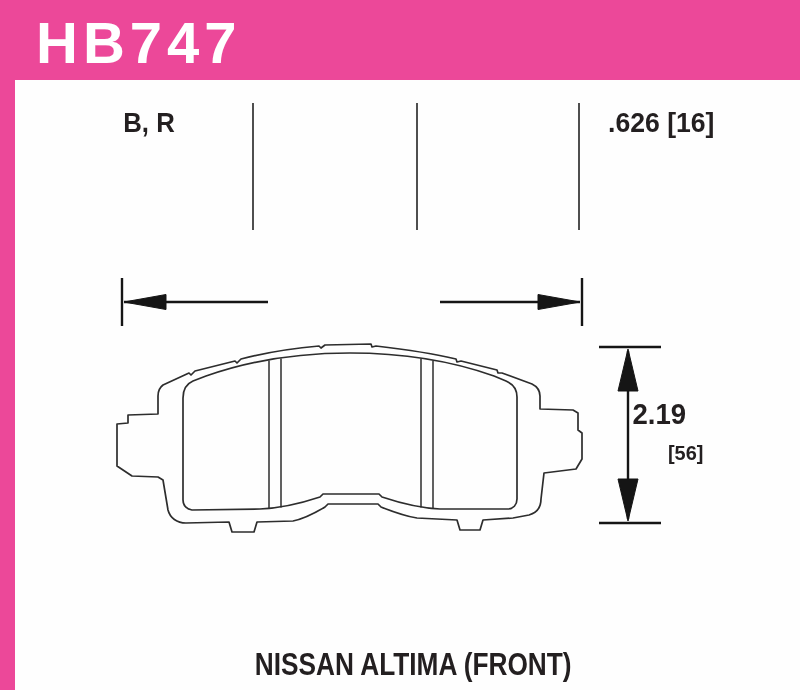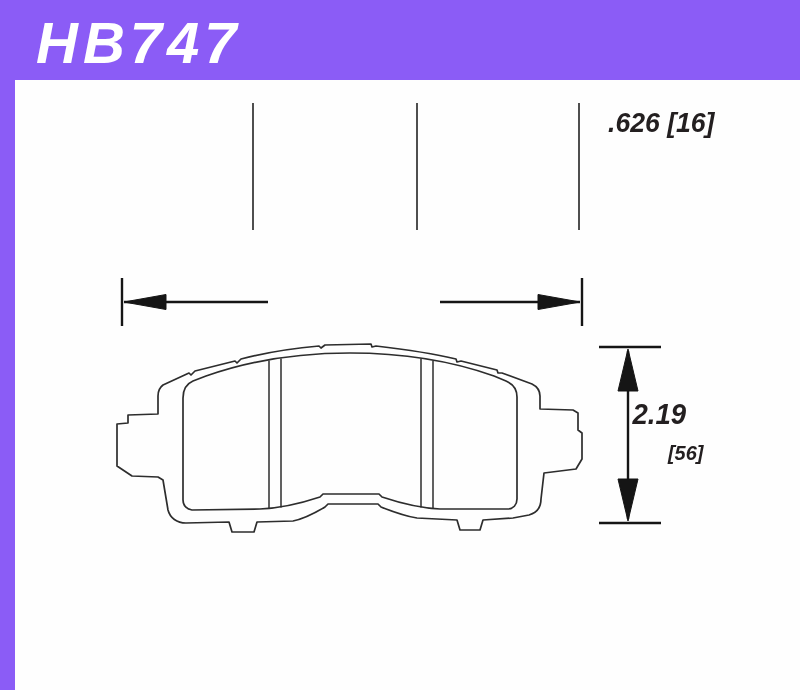--- a/index.html
+++ b/index.html
@@ -1,17 +1,17 @@
 <!DOCTYPE html>
 <html><head>
 <meta charset="utf-8">
 <style>
   html,body{margin:0;padding:0;background:#000;}
-  .page{position:relative;width:800px;height:690px;background:#8b5cf6;overflow:hidden;
-        font-family:"Liberation Sans","DejaVu Sans",sans-serif;font-style:italic;}
+  .page{position:relative;width:800px;height:690px;background:#ec4899;overflow:hidden;
+        font-family:"Liberation Sans","DejaVu Sans",sans-serif;}
   .panel{position:absolute;left:15px;top:80px;width:785px;height:610px;background:#fefefe;}
   .t{position:absolute;font-weight:bold;color:#231f20;white-space:nowrap;line-height:1;}
   .cx{display:inline-block;transform-origin:center;}
   .cxl{display:inline-block;transform-origin:left center;}
   .partnum{left:36px;top:14px;font-size:58px;color:#fff;letter-spacing:5px;line-height:58px;}
   .spec{font-size:28px;line-height:28px;top:109px;}
   .spec-b{left:99px;width:100px;text-align:center;}
   .spec-fmsi{left:262px;}
   .spec-thk{left:608px;}
   .vline{position:absolute;width:2px;height:127px;top:103px;background:#4f4f4f;}
@@ -26,20 +26,23 @@
 <body>
 
 <div class="page">
 
   <div class="t partnum">
     <span>HB747</span>
   </div>
 
   <div class="panel"></div>
 
+  <div class="t spec spec-b">
+    <span class="cx" style="transform:scaleX(0.92);">B, R</span>
+  </div>
   <div class="vline v1"></div>
   <div class="vline v2"></div>
   <div class="vline v3"></div>
   <div class="t spec spec-thk">
     <span class="cxl" style="transform:scaleX(0.95);">.626 [16]</span>
   </div>
 
   <svg class="draw" viewBox="0 0 800 690">
     <g fill="none" stroke="#2d2d2d" stroke-width="1.7" stroke-linejoin="round" stroke-linecap="round">
       <path d="
@@ -113,14 +116,17 @@
     </g>
   </svg>
 
   <div class="t dimh1">
     <span class="cx" style="transform:scaleX(0.95);">2.19</span>
   </div>
   <div class="t dimh2">
     <span class="cx" style="transform:scaleX(0.95);">[56]</span>
   </div>
 
+  <div class="t app">
+    <span class="cx" style="transform:scaleX(0.82);">NISSAN ALTIMA (FRONT)</span>
+  </div>
 
 </div>
 
 </body></html>

